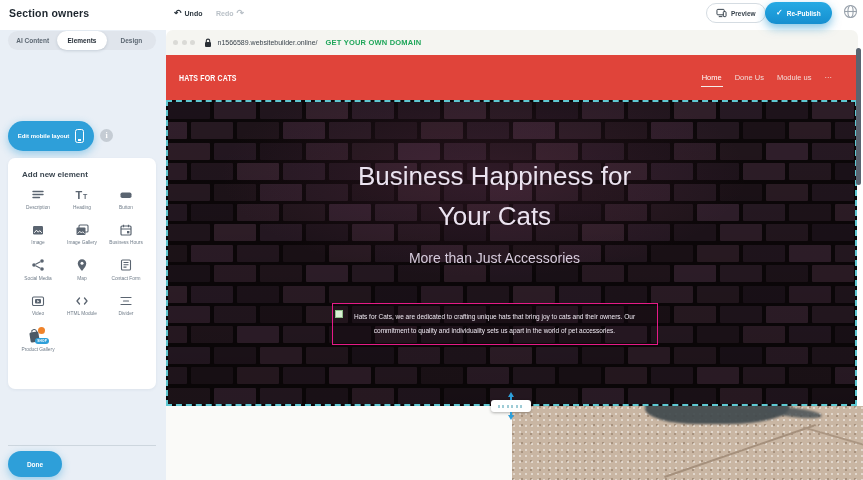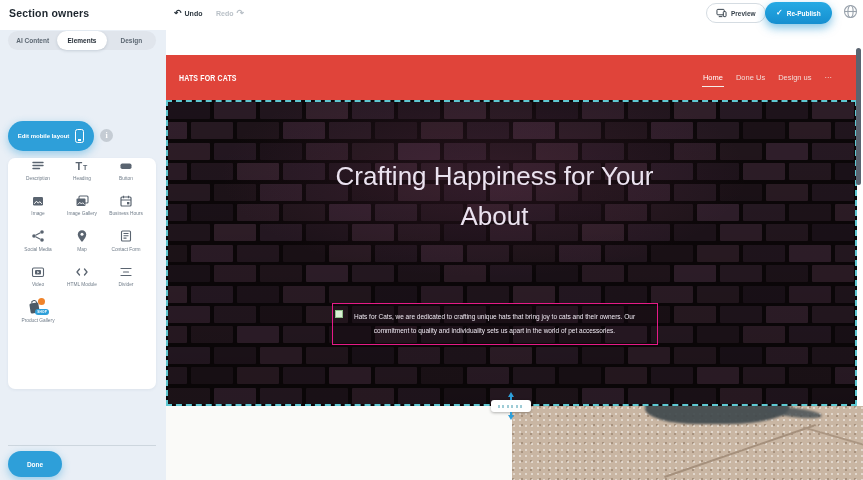--- a/index.html
+++ b/index.html
@@ -140,20 +140,21 @@
     </div>
 
 
     <button class="btn-mobile">
       <span>Edit mobile layout</span>
       <span class="phone-icon"></span>
     </button>
     <div class="info-btn">i</div>
 
     <div class="add-card">
+      <div class="add-title">Add new element</div>
       <div class="egrid">
 
         <div class="cell">
           <span class="eicon">
             <svg width="14" height="14" viewBox="0 0 14 14" fill="none" stroke="currentColor" stroke-width="1.4" stroke-linecap="round">
                 <path d="M2 3.5h10M2 6.5h10M2 9.5h6.5"></path>
               </svg>
           </span>
           <span class="elabel">Description</span>
         </div>
@@ -281,27 +282,40 @@
           <span class="elabel">Product Gallery</span>
         </div>
 
       </div>
     </div>
 
     <div class="side-divider"></div>
     <button class="btn-done">Done</button>
   </aside>
 
+  <div class="browser-bar">
+    <span class="dot"></span>
+    <span class="dot"></span>
+    <span class="dot"></span>
+    <span class="lock-icon">
+      <svg width="8" height="10" viewBox="0 0 8 10">
+          <rect x="1" y="4" width="6" height="5" rx="1" fill="currentColor"></rect>
+          <path d="M2.3 4V2.8a1.7 1.7 0 0 1 3.4 0V4" fill="none" stroke="currentColor" stroke-width="1.1"></path>
+        </svg>
+    </span>
+    <span class="url-text">n1566589.websitebuilder.online/</span>
+    <span class="domain-cta">GET YOUR OWN DOMAIN</span>
+  </div>
 
   <div class="site-header">
     <div class="site-logo">HATS FOR CATS</div>
     <nav class="site-nav">
       <span class="nav-item active">Home</span>
       <span class="nav-item">Done Us</span>
-      <span class="nav-item">Design us</span>
+      <span class="nav-item">Module us</span>
       <span class="nav-item">···</span>
     </nav>
   </div>
 
   <div class="hero">
     <div class="brickwall" id="brickwall">
         <div class="brick-row" style="top: 0px; left: 0px;">
           <div class="brick" style="background: rgb(28, 18, 26);"></div>
           <div class="brick" style="background: rgb(44, 28, 39);"></div>
           <div class="brick" style="background: rgb(34, 22, 30);"></div>
@@ -559,21 +573,22 @@
           <div class="brick" style="background: rgb(50, 32, 45);"></div>
           <div class="brick" style="background: rgb(40, 26, 36);"></div>
           <div class="brick" style="background: rgb(31, 20, 27);"></div>
           <div class="brick" style="background: rgb(47, 30, 40);"></div>
           <div class="brick" style="background: rgb(37, 24, 34);"></div>
           <div class="brick" style="background: rgb(28, 18, 25);"></div>
         </div>
       </div>
     <div class="hero-glow"></div>
     <div class="hero-content">
-      <div class="hero-heading">Crafting Happiness for Your About</div>
+      <div class="hero-heading">Business Happiness for Your Cats</div>
+      <div class="hero-subheading">More than Just Accessories</div>
       <div class="hero-para-box">
         <span class="para-handle"></span>
         <div class="hero-para">Hats for Cats, we are dedicated to crafting unique hats that bring joy to cats and their owners. Our commitment to quality and individuality sets us apart in the world of pet accessories.</div>
       </div>
     </div>
   </div>
 
   <div class="resize-widget">
     <div class="arrow-up"></div>
     <div class="stem"></div>

